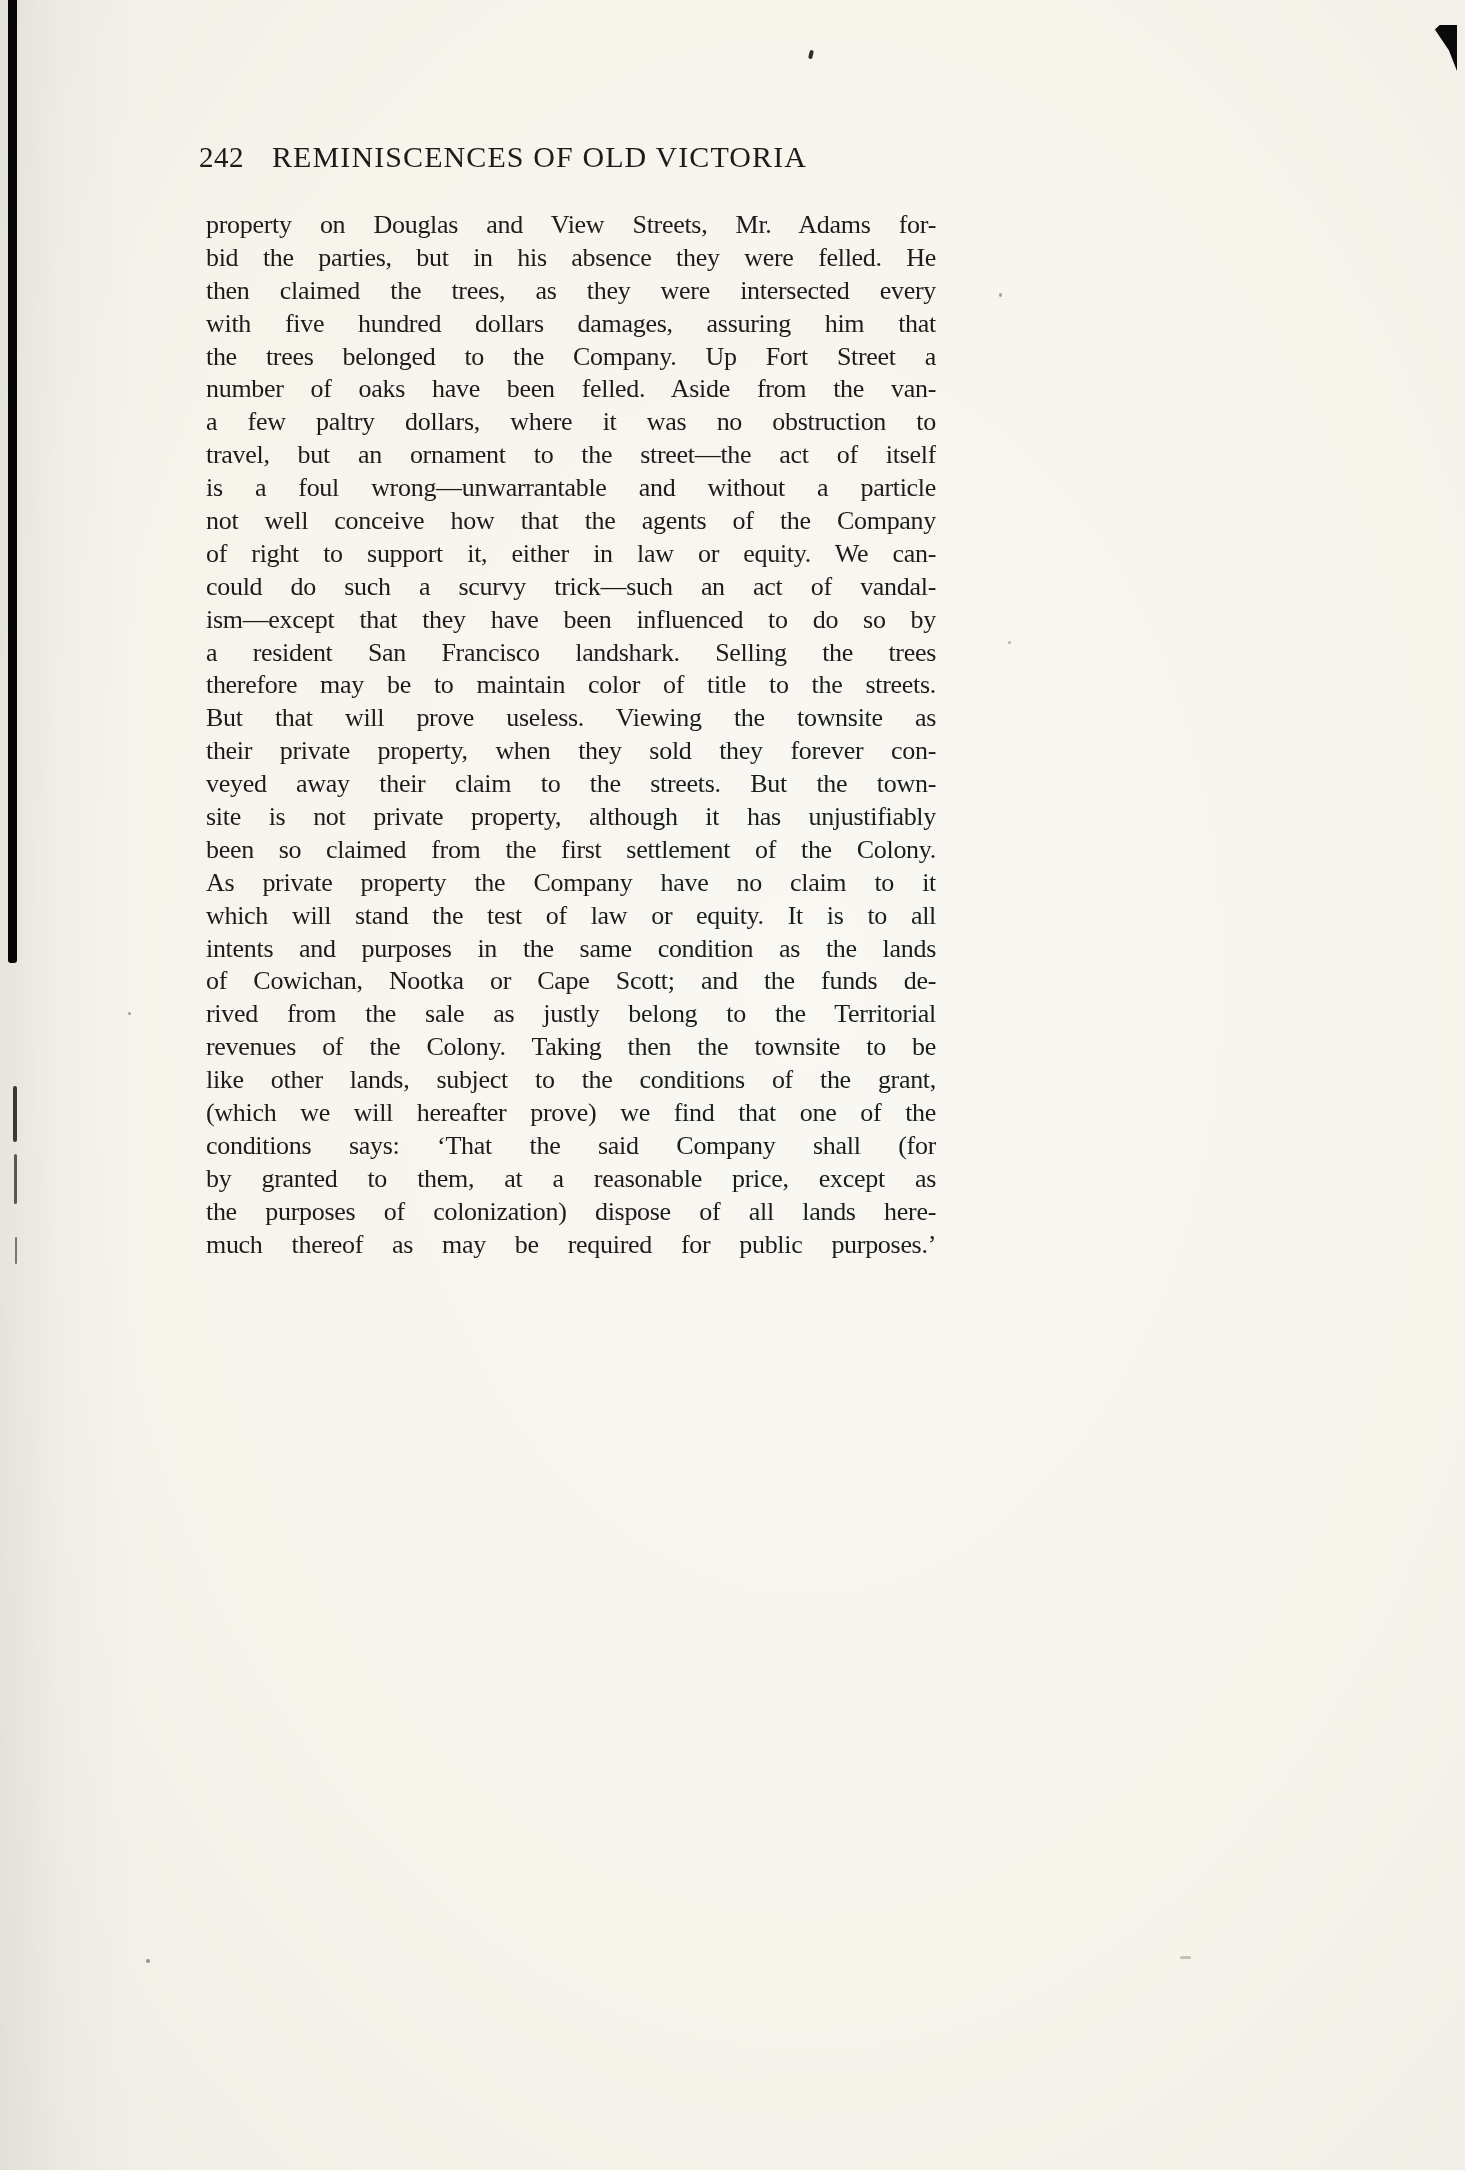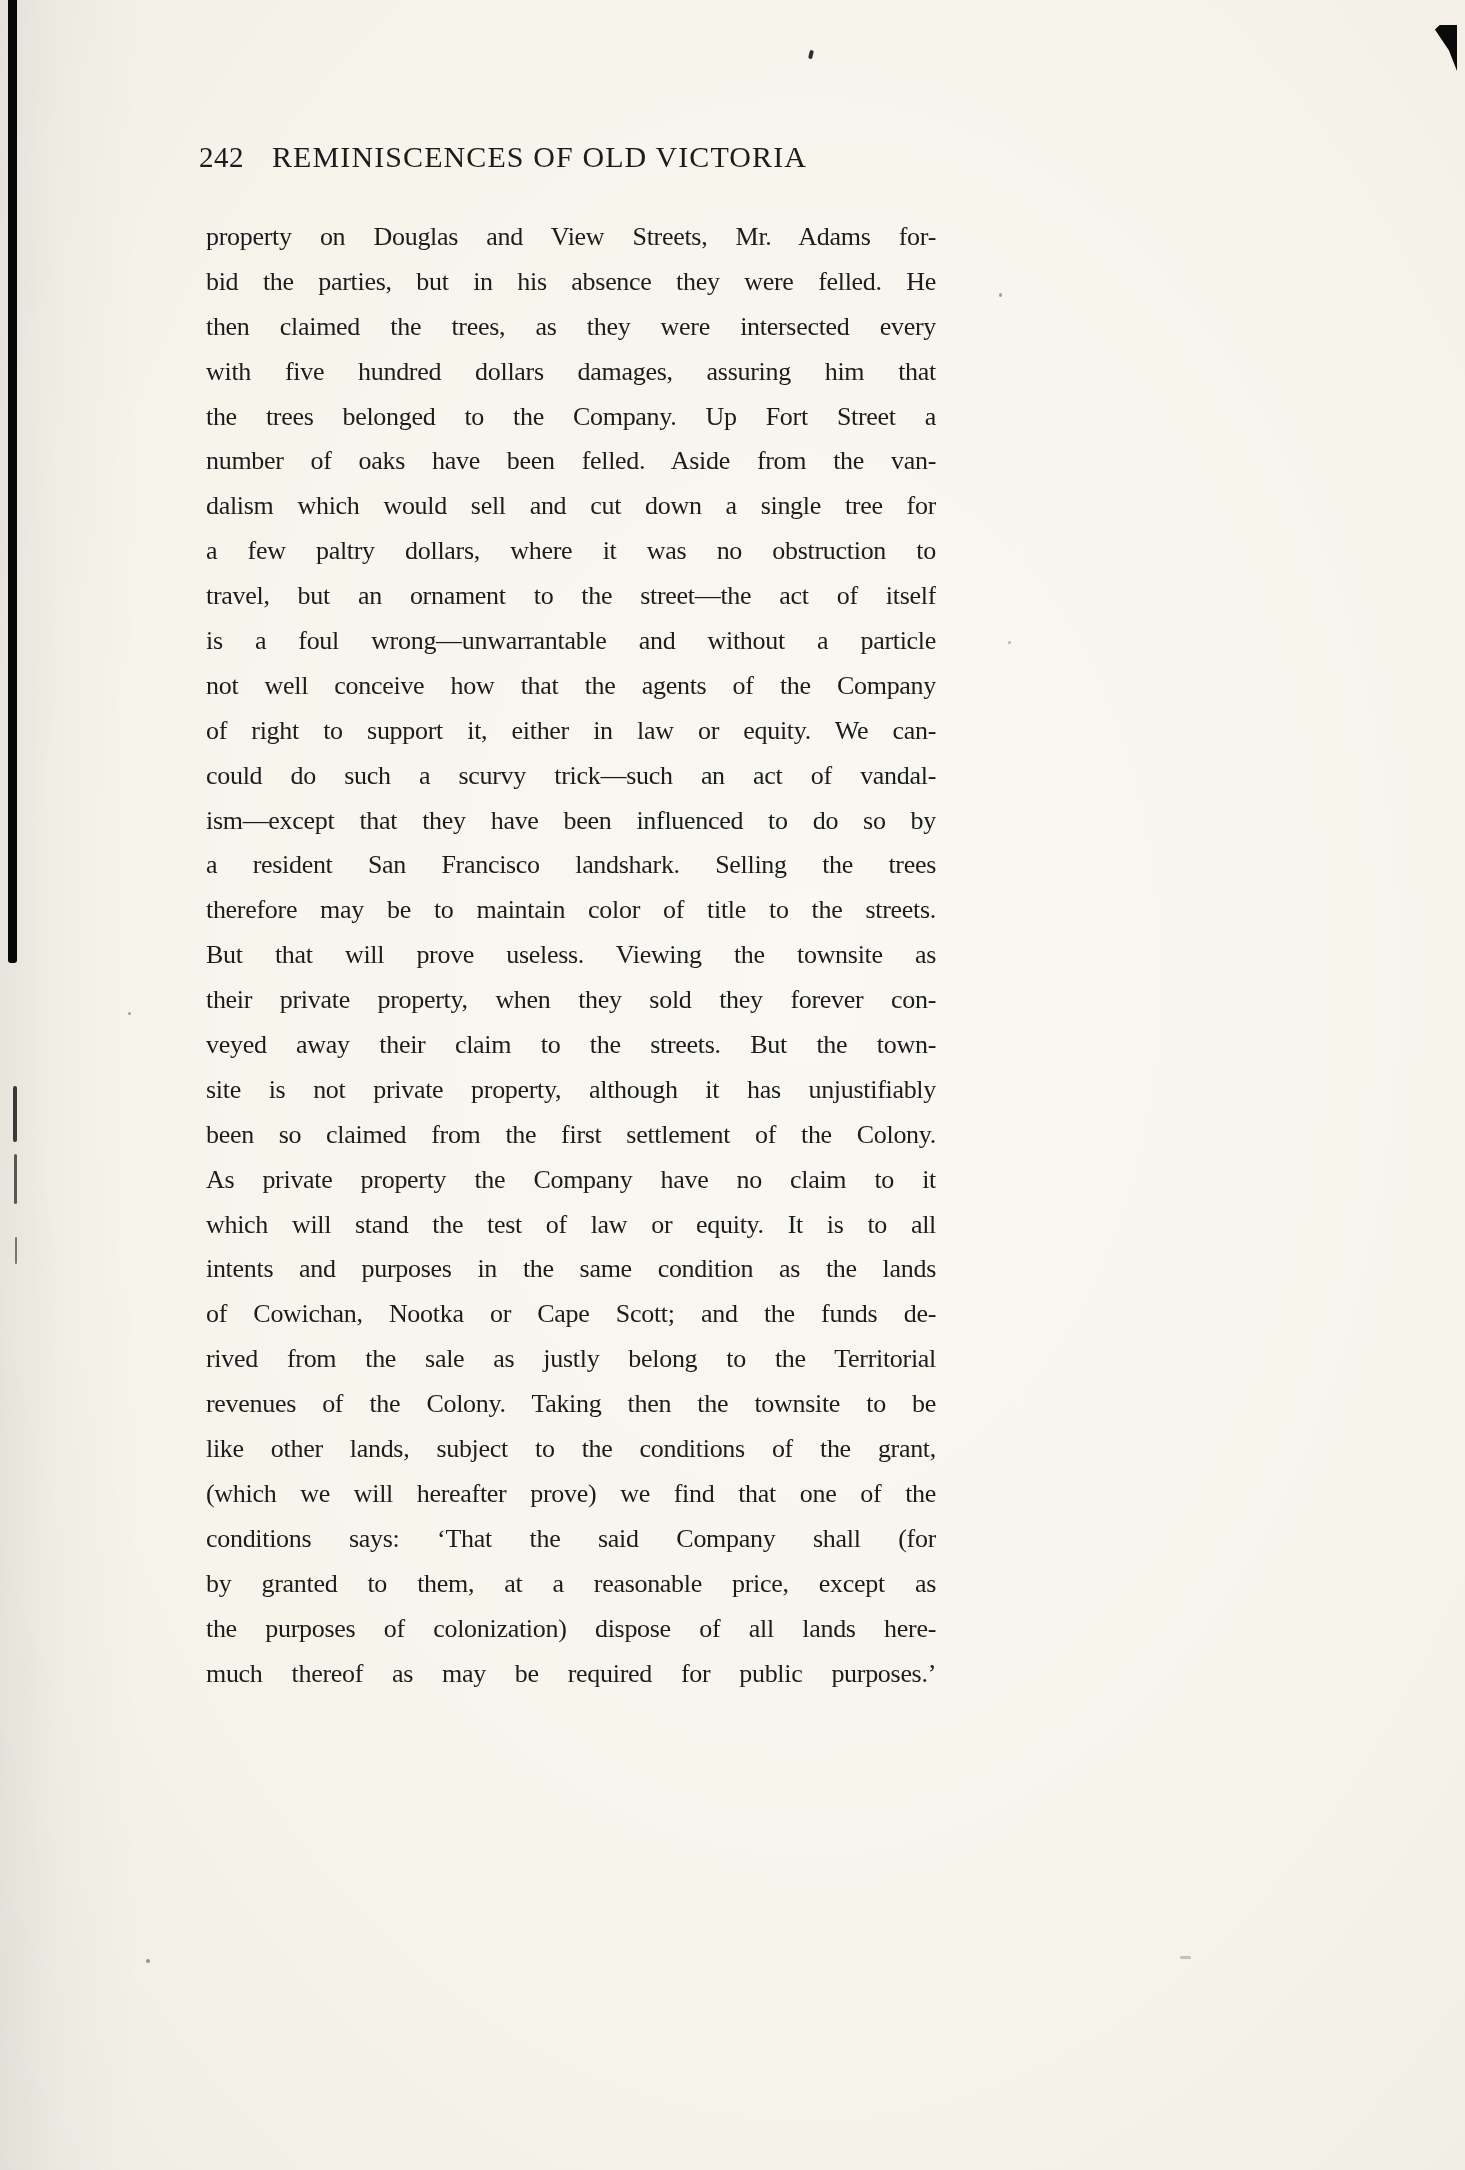--- a/index.html
+++ b/index.html
@@ -83,21 +83,20 @@
     font-size: 26px;
     line-height: 32.9px;
     letter-spacing: -0.3px;
   }
   .body-line {
     text-align: justify;
     text-align-last: justify;
     height: 32.9px;
     overflow: hidden;
     white-space: normal;
-    margin-top: 12px;
   }
 </style>
 </head>
 <body>
 
 <div class="page">
 
   <div class="binding-bar"></div>
   <div class="binding-dash d1"></div>
   <div class="binding-dash d2"></div>
@@ -116,21 +115,20 @@
     <span class="header-title">REMINISCENCES OF OLD VICTORIA</span>
   </div>
 
   <div class="body-text">
       <div class="body-line">property on Douglas and View Streets, Mr. Adams for-</div>
       <div class="body-line">bid the parties, but in his absence they were felled. He</div>
       <div class="body-line">then claimed the trees, as they were intersected every</div>
       <div class="body-line">with five hundred dollars damages, assuring him that</div>
       <div class="body-line">the trees belonged to the Company. Up Fort Street a</div>
       <div class="body-line">number of oaks have been felled. Aside from the van-</div>
-      <div class="body-line">dalism which would sell and cut down a single tree for</div>
       <div class="body-line">a few paltry dollars, where it was no obstruction to</div>
       <div class="body-line">travel, but an ornament to the street—the act of itself</div>
       <div class="body-line">is a foul wrong—unwarrantable and without a particle</div>
       <div class="body-line">not well conceive how that the agents of the Company</div>
       <div class="body-line">of right to support it, either in law or equity. We can-</div>
       <div class="body-line">could do such a scurvy trick—such an act of vandal-</div>
       <div class="body-line">ism—except that they have been influenced to do so by</div>
       <div class="body-line">a resident San Francisco landshark. Selling the trees</div>
       <div class="body-line">therefore may be to maintain color of title to the streets.</div>
       <div class="body-line">But that will prove useless. Viewing the townsite as</div>

